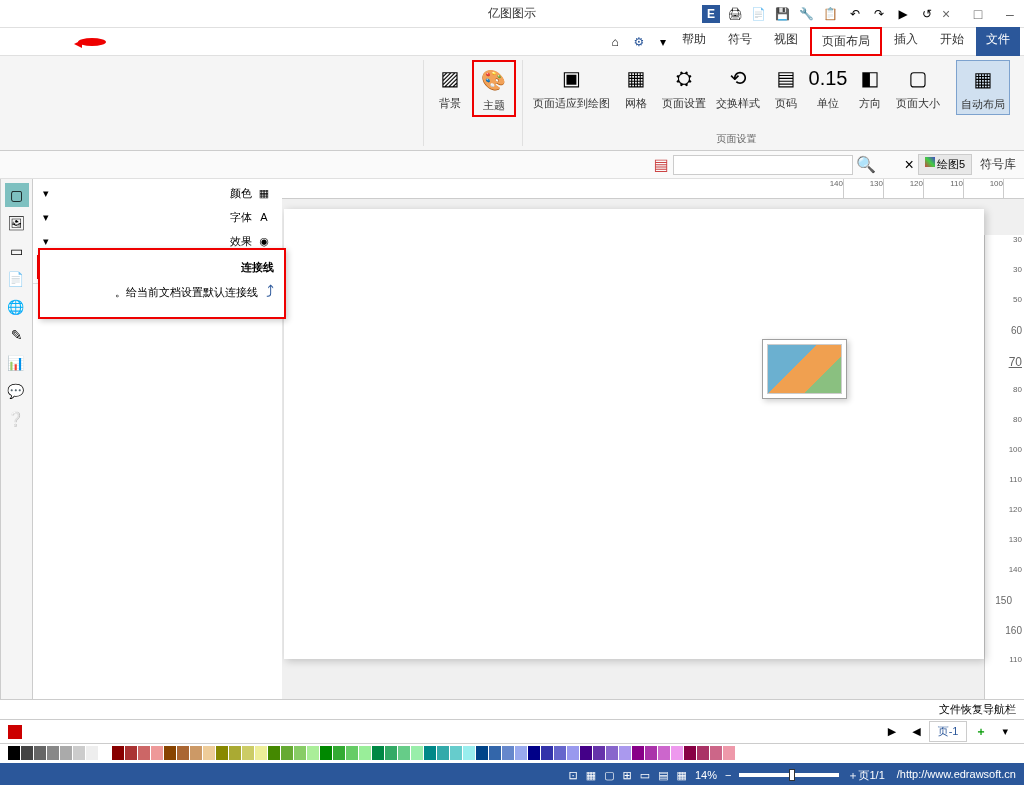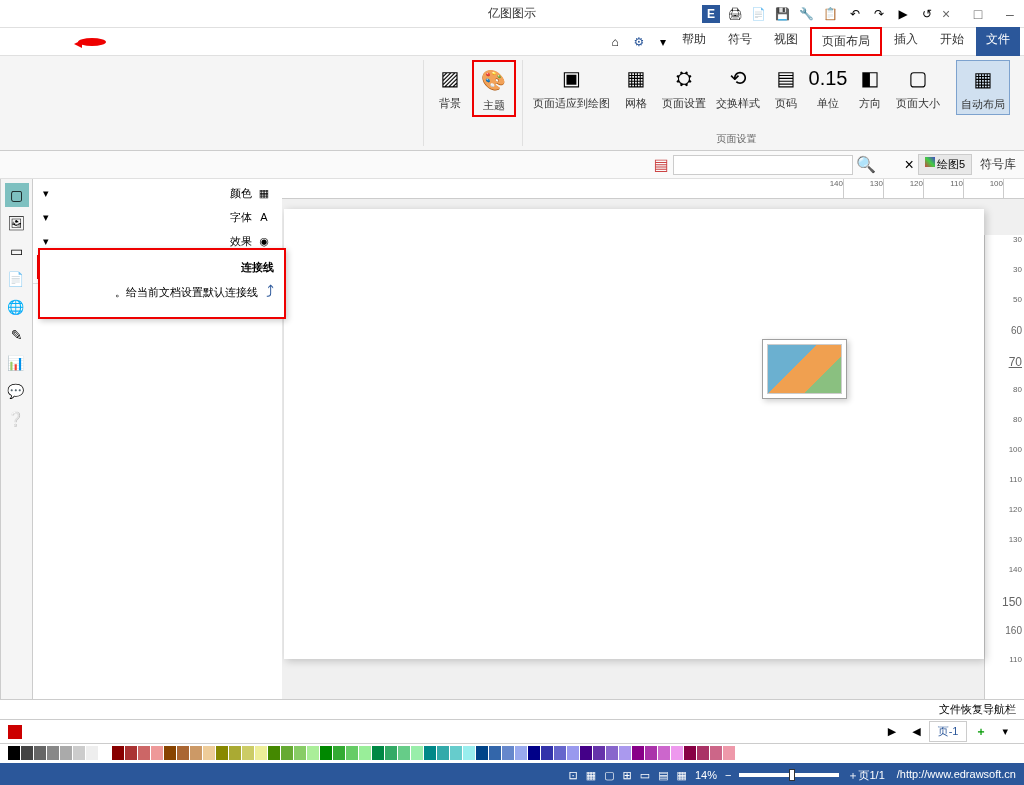--- a/index.html
+++ b/index.html
@@ -246,21 +246,21 @@
         <div style="position: absolute; top: 60px; right: 2px; font-size: 8px; color: rgb(102, 102, 102);">50</div>
         <div style="position: absolute; top: 90px; right: 2px; font-size: 10px; color: rgb(102, 102, 102);">60</div>
         <div style="position: absolute; top: 120px; right: 2px; font-size: 12px; color: rgb(102, 102, 102); text-decoration: underline;">70</div>
         <div style="position: absolute; top: 150px; right: 2px; font-size: 8px; color: rgb(102, 102, 102);">80</div>
         <div style="position: absolute; top: 180px; right: 2px; font-size: 8px; color: rgb(102, 102, 102);">80</div>
         <div style="position: absolute; top: 210px; right: 2px; font-size: 8px; color: rgb(102, 102, 102);">100</div>
         <div style="position: absolute; top: 240px; right: 2px; font-size: 8px; color: rgb(102, 102, 102);">110</div>
         <div style="position: absolute; top: 270px; right: 2px; font-size: 8px; color: rgb(102, 102, 102);">120</div>
         <div style="position: absolute; top: 300px; right: 2px; font-size: 8px; color: rgb(102, 102, 102);">130</div>
         <div style="position: absolute; top: 330px; right: 2px; font-size: 8px; color: rgb(102, 102, 102);">140</div>
-        <div style="position: absolute; top: 360px; right: 2px; font-size: 12px; color: rgb(102, 102, 102);">150</div>
+        <div style="position: absolute; top: 360px; right: 12px; font-size: 10px; color: rgb(102, 102, 102);">150</div>
         <div style="position: absolute; top: 390px; right: 2px; font-size: 10px; color: rgb(102, 102, 102);">160</div>
         <div style="position: absolute; top: 420px; right: 2px; font-size: 8px; color: rgb(102, 102, 102);">110</div>
       </div>
     <div class="canvas-page"></div>
     <div class="theme-dropdown">
       <div class="theme-thumb"></div>
     </div>
   </div>
 </div>
 

